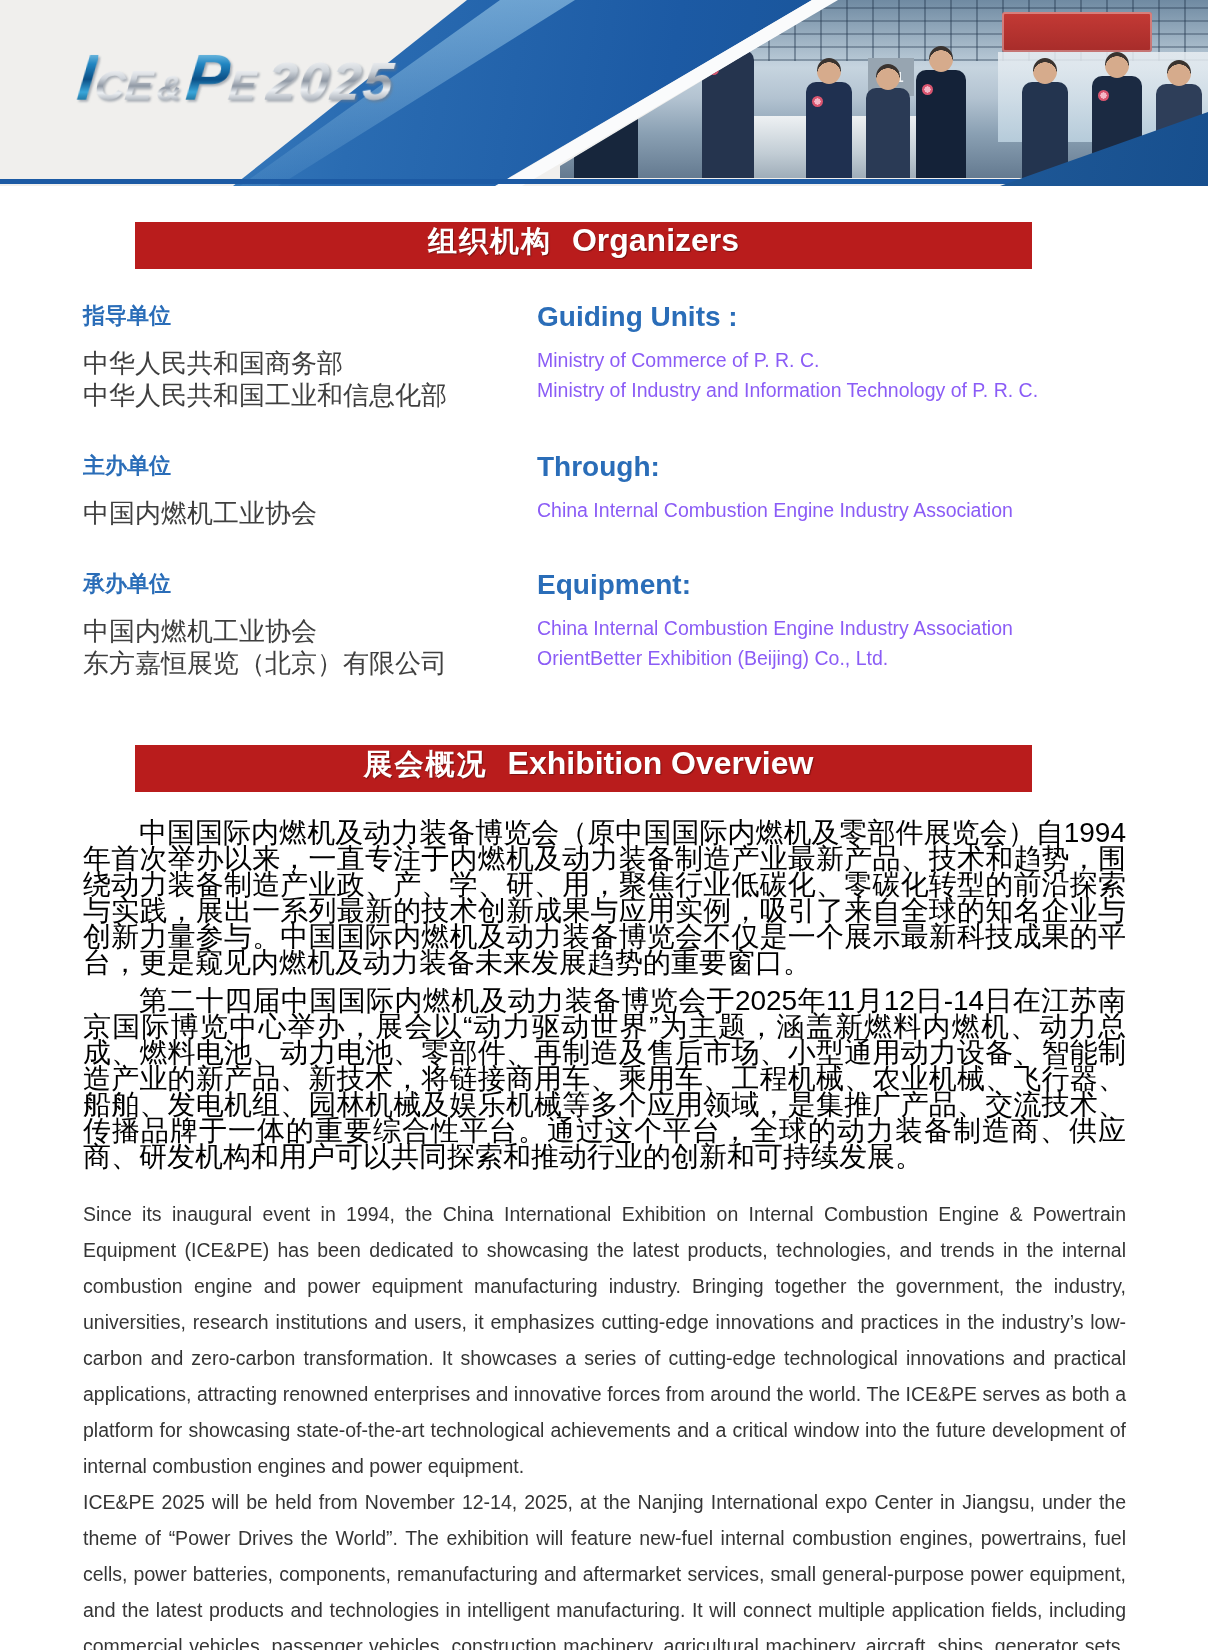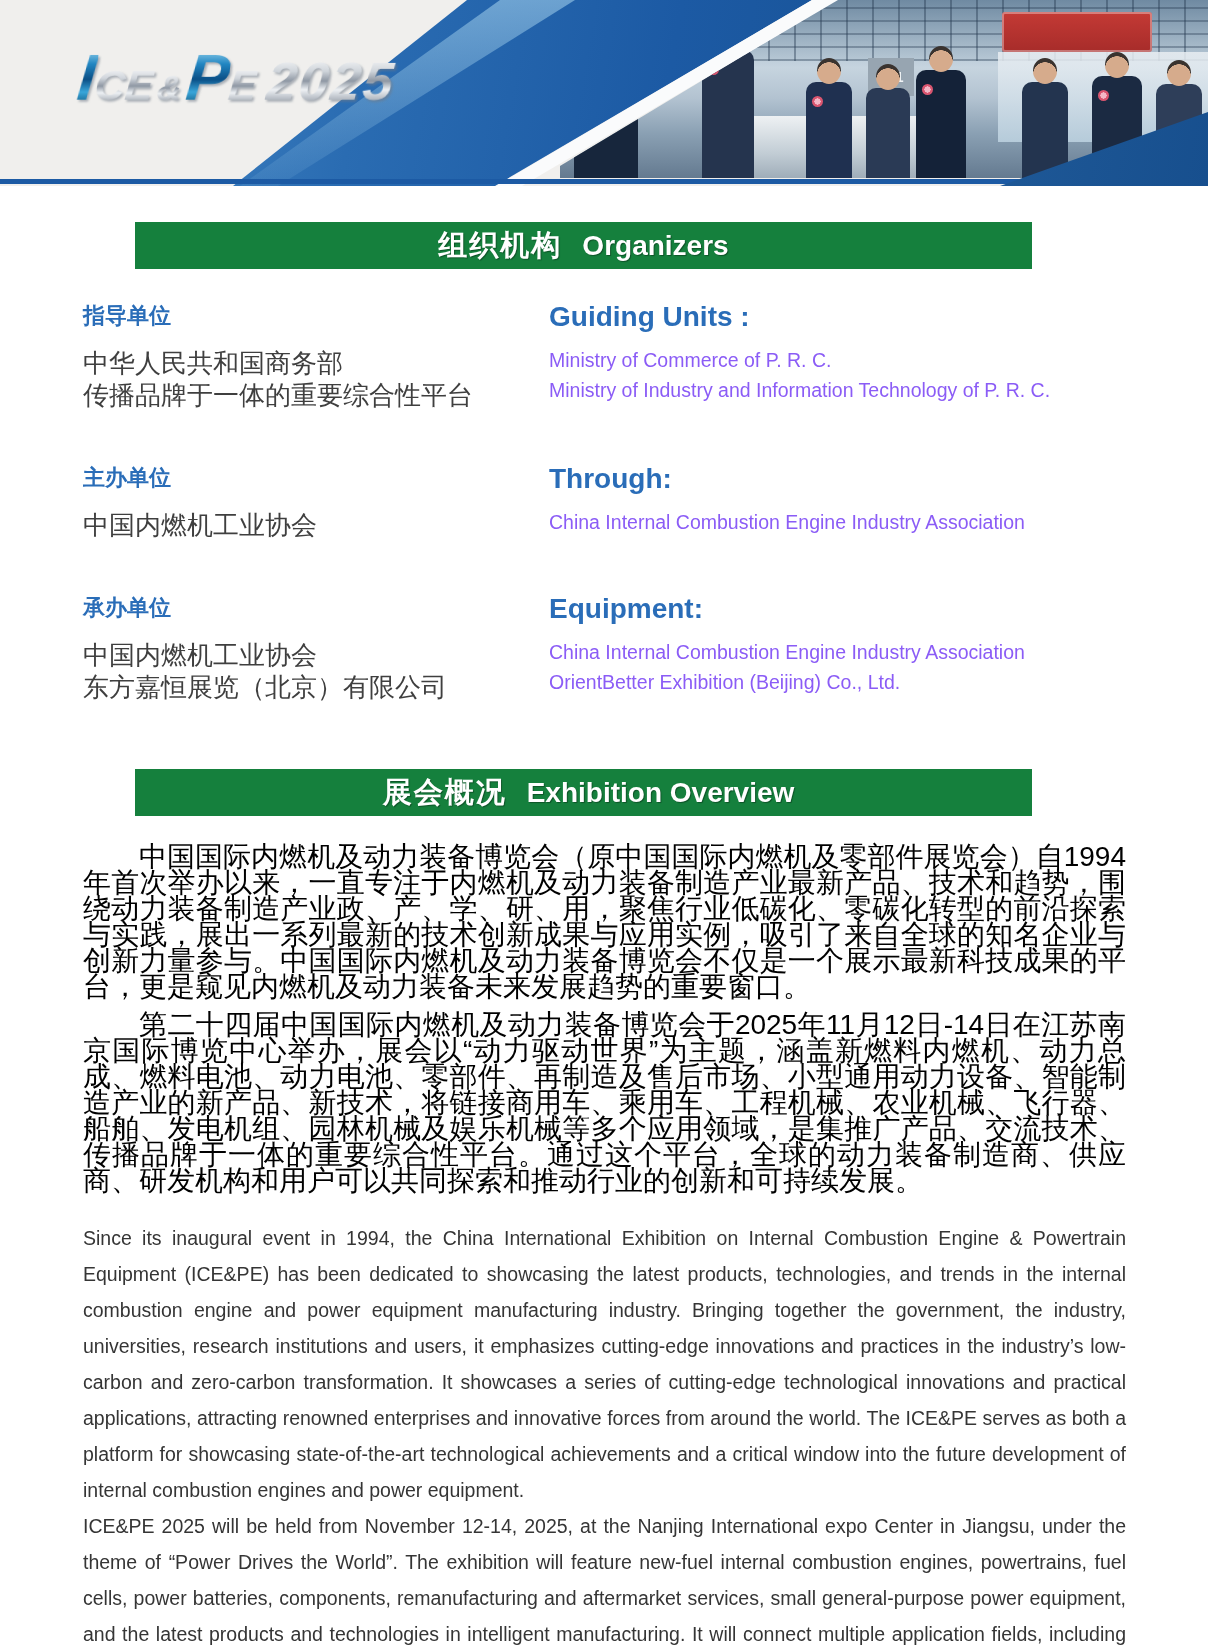--- a/index.html
+++ b/index.html
@@ -57,29 +57,29 @@
     background:linear-gradient(180deg, rgba(170,215,240,0.55), rgba(170,215,240,0.08)); }
   .sep { position:absolute; inset:0;
     clip-path:polygon(812px 0, 838px 0, 522px 186px, 496px 186px);
     background:#fafbfc; }
   .underline { position:absolute; left:0; top:179px; width:1208px; height:5px; background:#1c5aa4; }
   .sliver { position:absolute; inset:0;
     clip-path:polygon(1208px 112px, 1208px 186px, 1000px 186px);
     background:linear-gradient(100deg,#3f83c0,#174f8e); }
 
   
-  .banner { margin-left:135px; width:897px; height:47px; background:#15803d;
-    display:flex; align-items:center; justify-content:center; gap:20px; }
+  .banner { margin-left:135px; width:897px; height:47px; background:#b91c1c;
+    display:flex; justify-content:center; gap:20px; }
   .banner .zh { color:#ffffff; font-size:29px; font-weight:bold; letter-spacing:2px; text-shadow:1px 1px 1px rgba(0,0,0,0.35); }
-  .banner .en { color:#ffffff; font-size:28px; font-weight:bold; text-shadow:1px 1px 1px rgba(0,0,0,0.35); }
+  .banner .en { color:#ffffff; font-size:32px; font-weight:bold; text-shadow:1px 1px 1px rgba(0,0,0,0.35); }
   .banner1 { margin-top:36px; }
   .banner2 { margin-top:26px;padding-left:10px; }
 
   
-  .org { margin:32px 80px 0 83px; display:grid; grid-template-columns:454px 1fr;gap:12px; }
+  .org { margin:32px 80px 0 83px; display:grid; grid-template-columns:454px 1fr; }
   .org .cell { margin-bottom:40px; }
   .org .label-zh { color:#2a6db8; font-size:22px; font-weight:bold; margin-bottom:16px; }
   .org .label-en { color:#2a6db8; font-size:28px; font-weight:bold; margin-bottom:12px; }
   .org .line-zh { color:#3f3f3f; font-size:26px; line-height:32px; }
   .org .line-en { color:#8b5cf6; font-size:19.5px; line-height:30px; }
 
   
   .zhpara { margin:28px 82px 0 83px; font-size:28px; line-height:26px; color:#000000;
     text-align:justify; text-indent:2em; }
   .zhpara + .zhpara { margin-top:12px; }
@@ -120,21 +120,21 @@
   <div class="banner banner1">
     <span class="zh">组织机构</span>
     <span class="en">Organizers</span>
   </div>
 
   <div class="org">
 
     <div class="cell">
       <div class="label-zh">指导单位</div>
       <div class="line-zh">中华人民共和国商务部</div>
-      <div class="line-zh">传播品牌于一体的重要综合性平台</div>
+      <div class="line-zh">中华人民共和国工业和信息化部</div>
     </div>
     <div class="cell">
       <div class="label-en">Guiding Units :</div>
       <div class="line-en">Ministry of Commerce of P. R. C.</div>
       <div class="line-en">Ministry of Industry and Information Technology of P. R. C.</div>
     </div>
 
     <div class="cell">
       <div class="label-zh">主办单位</div>
       <div class="line-zh">中国内燃机工业协会</div>

